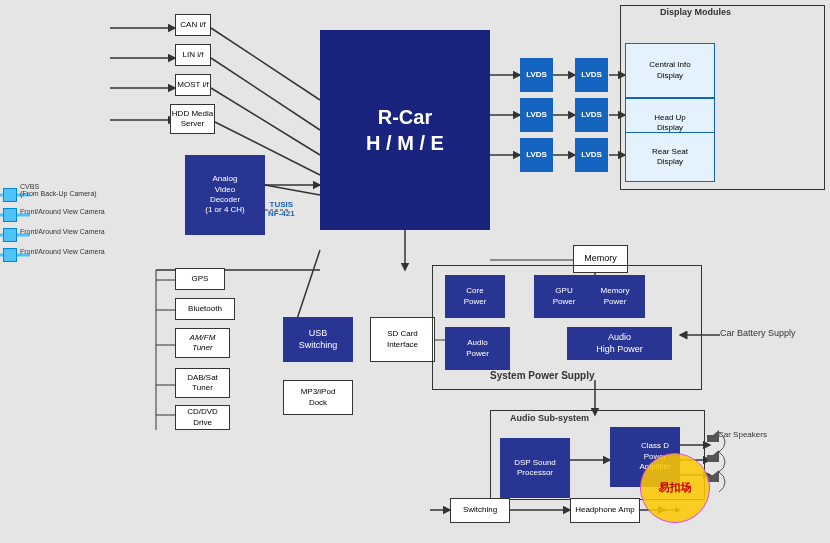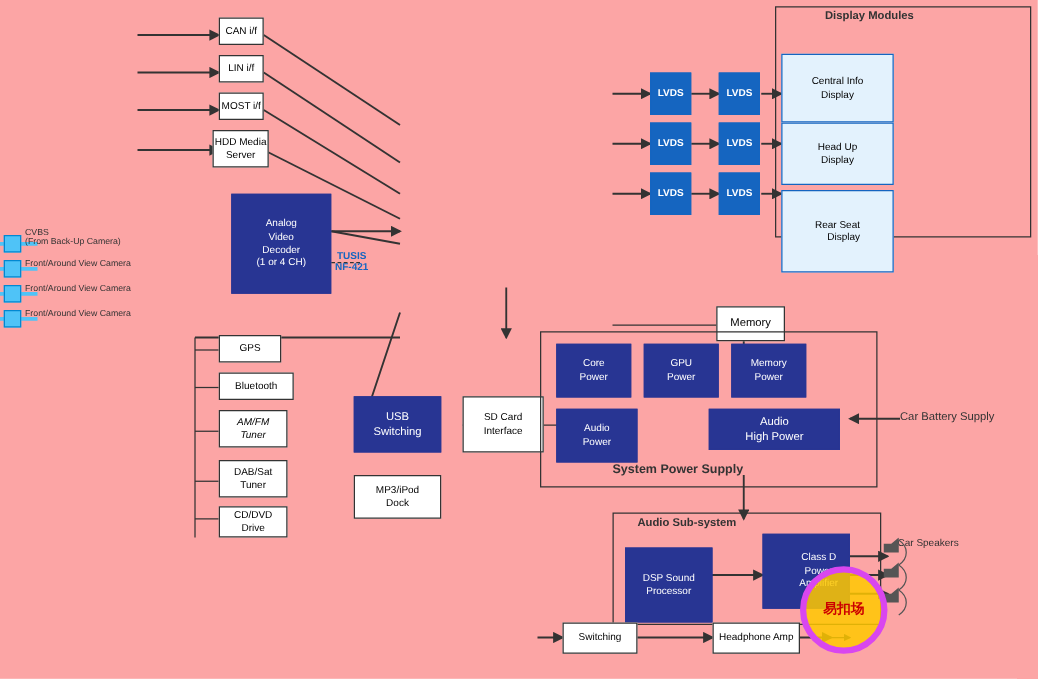--- a/index.html
+++ b/index.html
@@ -9,21 +9,21 @@
       font-size: 10px;
       width: 830px;
       height: 543px;
       overflow: hidden;
       position: relative;
     }
     .diagram {
       position: relative;
       width: 830px;
       height: 543px;
-      background: #fca5a5;
+      background: #e5e5e5;
     }
     .block {
       position: absolute;
       display: flex;
       align-items: center;
       justify-content: center;
       text-align: center;
       border: 1.5px solid #333;
       background: #fff;
       font-size: 9px;
@@ -97,21 +97,21 @@
       height: 70px;
       border-radius: 50%;
       background: rgba(255,200,0,0.85);
       display: flex;
       align-items: center;
       justify-content: center;
       font-size: 11px;
       font-weight: bold;
       color: #c00;
       z-index: 100;
-      border: 5px solid #d946ef;
+      border: 1px solid #d946ef;
       text-align: center;
       line-height: 1.2;
     }
   </style>
 </head>
 <body>
 
 <div class="diagram">
 
   <svg class="svg-overlay">
@@ -191,20 +191,24 @@
     <defs>
       <marker id="arrow" markerWidth="6" markerHeight="6" refX="5" refY="3" orient="auto">
         <path d="M0,0 L0,6 L6,3 z" fill="#333"></path>
       </marker>
     </defs>
   </svg>
 
   <div class="group-border" style="left:620px;top:5px;width:205px;height:185px;"></div>
   <div class="group-label" style="left:660px;top:7px;">Display Modules</div>
 
+  <div class="block block-blue-dark" style="left:320px;top:30px;width:170px;height:200px;font-size:22px;font-weight:bold;border:2.5px solid #1a237e;">
+    <span style="white-space:pre-line;font-size:20px;">R-Car
+H / M / E</span>
+  </div>
 
   <div class="block block-lvds" style="left:520px;top:58px;width:33px;height:34px;">
       <span>LVDS</span>
     </div>
   <div class="block block-lvds" style="left:520px;top:98px;width:33px;height:34px;">
       <span>LVDS</span>
     </div>
   <div class="block block-lvds" style="left:520px;top:138px;width:33px;height:34px;">
       <span>LVDS</span>
     </div>
@@ -220,21 +224,21 @@
     </div>
 
   <div class="block block-display" style="left:625px;top:43px;width:90px;height:55px;font-size:8px;">
       <span style="white-space:pre-line;">Central Info
 Display</span>
     </div>
   <div class="block block-display" style="left:625px;top:98px;width:90px;height:50px;font-size:8px;">
       <span style="white-space:pre-line;">Head Up
 Display</span>
     </div>
-  <div class="block block-display" style="left:625px;top:152px;width:90px;height:66px;font-size:8px;text-align:right;">
+  <div class="block block-display" style="left:625px;top:132px;width:90px;height:50px;font-size:8px;">
       <span style="white-space:pre-line;">Rear Seat
 Display</span>
     </div>
 
   <div class="block" style="left:175px;top:14px;width:36px;height:22px;font-size:8px;">
       <span>CAN i/f</span>
     </div>
   <div class="block" style="left:175px;top:44px;width:36px;height:22px;font-size:8px;">
       <span>LIN i/f</span>
     </div>
@@ -305,21 +309,21 @@
       <span>Memory</span>
     </div>
 
   <div class="group-border" style="left:432px;top:265px;width:270px;height:125px;"></div>
   <div class="group-label" style="left:490px;top:370px;font-size:10px;">System Power Supply</div>
 
   <div class="block block-power" style="left:445px;top:275px;width:60px;height:43px;font-size:8px;">
       <span style="white-space:pre-line;">Core
 Power</span>
     </div>
-  <div class="block block-power" style="left:515px;top:275px;width:60px;height:43px;font-size:8px;">
+  <div class="block block-power" style="left:534px;top:275px;width:60px;height:43px;font-size:8px;">
       <span style="white-space:pre-line;">GPU
 Power</span>
     </div>
   <div class="block block-power" style="left:585px;top:275px;width:60px;height:43px;font-size:8px;">
       <span style="white-space:pre-line;">Memory
 Power</span>
     </div>
 
   <div class="block block-power" style="left:445px;top:327px;width:65px;height:43px;font-size:8px;">
       <span style="white-space:pre-line;">Audio

